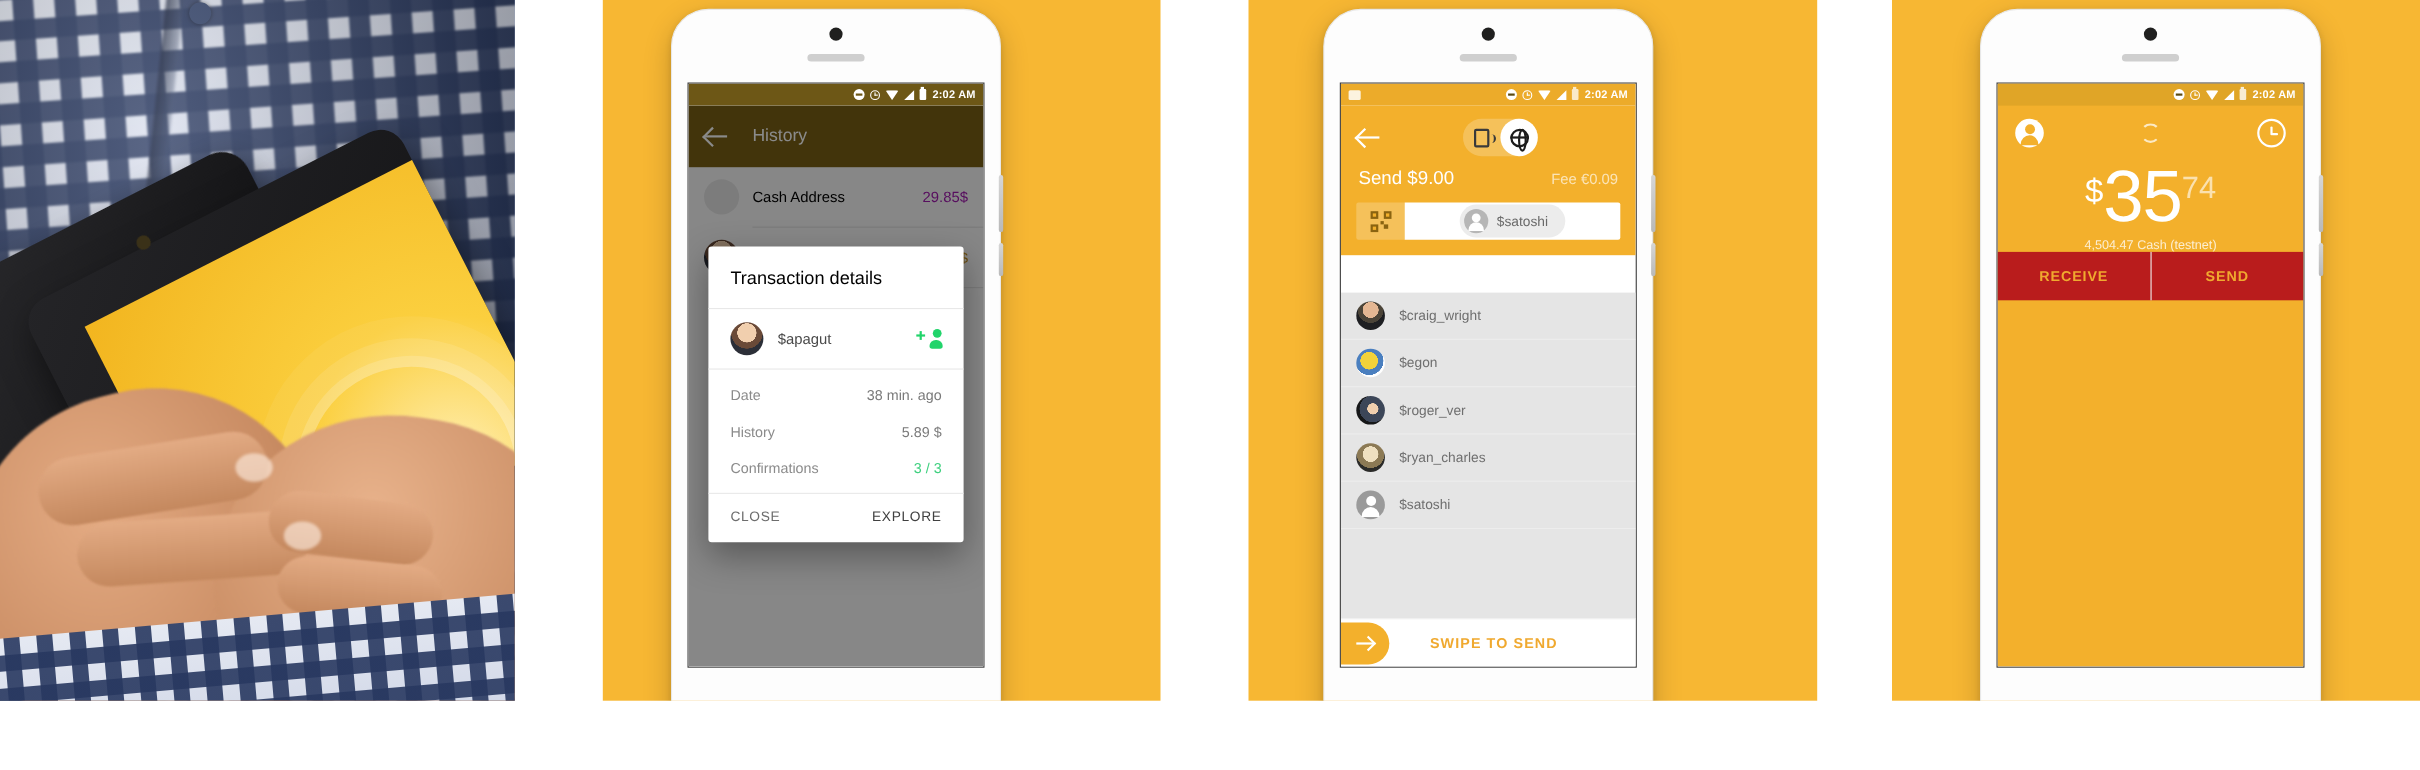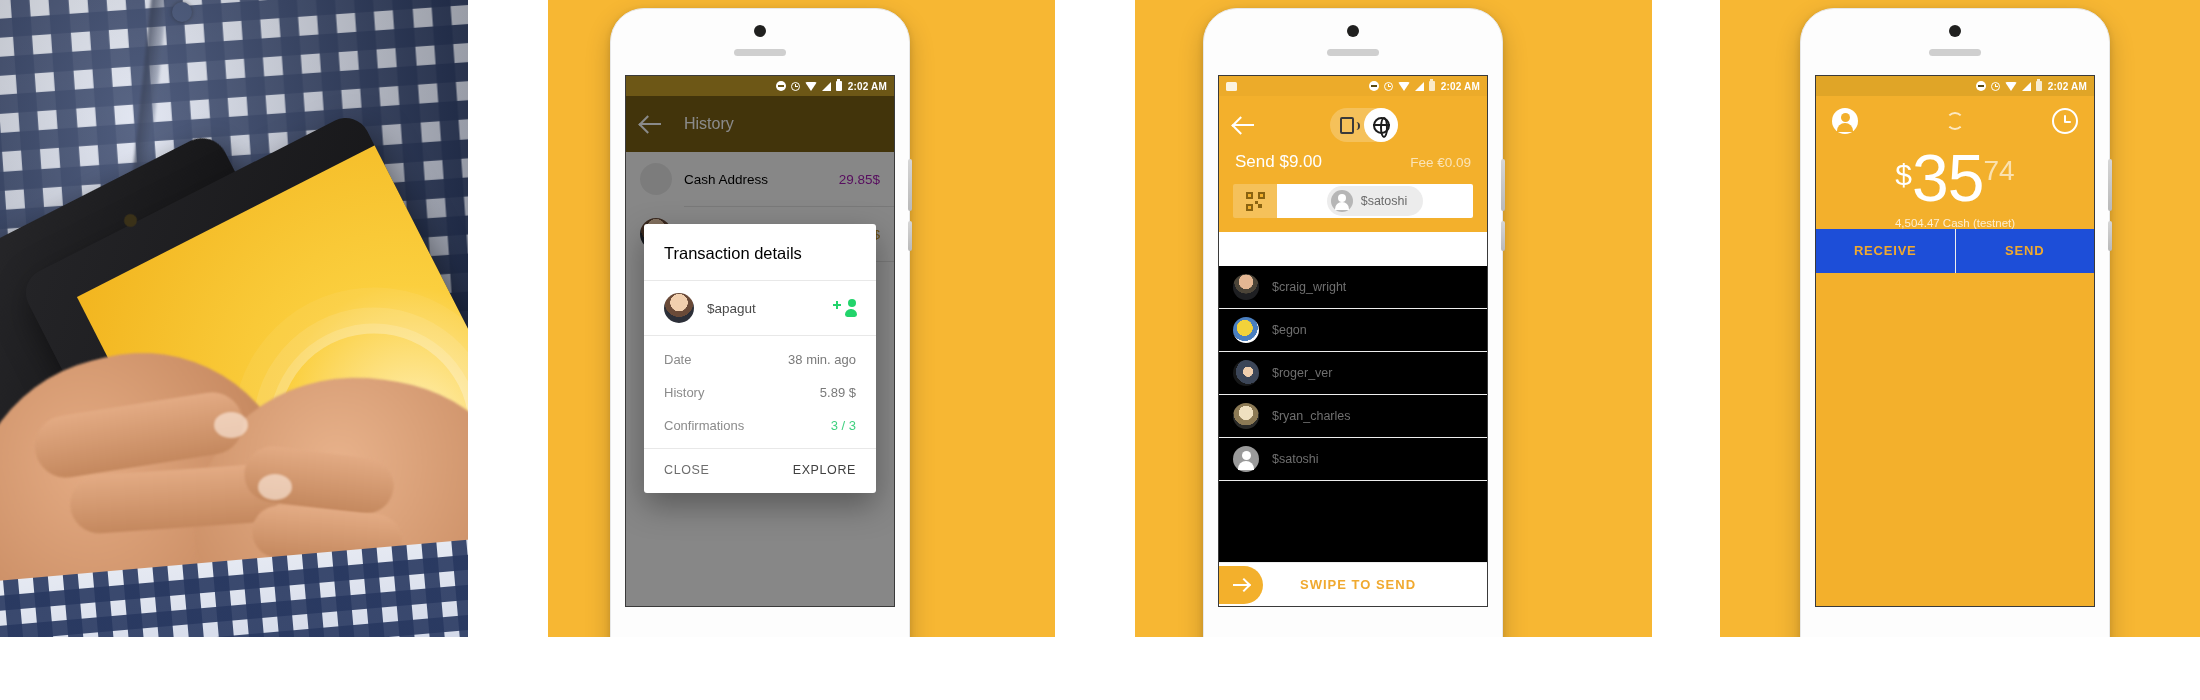--- a/index.html
+++ b/index.html
@@ -230,21 +230,21 @@
   .bal { display:inline-flex; align-items:flex-start; }
   .bal .cur { font-size:30px; line-height:1; margin-top:12px; font-weight:300; }
   .bal .big { font-size:66px; line-height:.92; font-weight:300; letter-spacing:-1px; }
   .bal .cents { font-size:28px; line-height:1; margin-top:9px; font-weight:300; color:rgba(255,255,255,.62); }
   .bal-sub { font-size:11.5px; color:rgba(255,255,255,.78); margin-top:8px; }
   .chart-wrap { position:relative; flex:1; overflow:hidden; }
   .chart-wrap svg { position:absolute; left:0; bottom:0; width:100%; height:100%; }
   .deposit { position:absolute; left:50%; transform:translateX(-50%); bottom:18px;
     background:rgba(255,255,255,.28); color:#fff; font-size:12.5px; font-weight:bold;
     padding:9px 22px; border-radius:18px; }
-  .p4-actions { display:flex; background:#1d4ed8; height:44px; }
+  .p4-actions { display:flex; background:#b91c1c; height:44px; }
   .p4-actions div { flex:1; display:flex; align-items:center; justify-content:center;
     font-size:13px; font-weight:bold; letter-spacing:.8px; color:#f0a92f; }
   .p4-actions .sep { flex:0 0 1px; background:#eee; }
 </style>
 </head>
 <body>
 
 <div class="strip">
 
   <div class="panel" id="panel-photo">
@@ -405,21 +405,21 @@
             </span>
             <span class="p3-field">
               <span class="chip">
                 <span class="cav"></span>
                 <span>$satoshi</span>
               </span>
             </span>
           </div>
         </div>
 
-        <div style="position:absolute;left:0;right:0;top:190px;bottom:44px;background:#000000;overflow:hidden;">
+        <div style="position:absolute;left:0;right:0;top:190px;bottom:44px;background:#e5e5e5;overflow:hidden;">
           <div class="c-row">
             <span class="c-av" style="background:radial-gradient(circle at 50% 30%, #e4b793 0 32%, #4b4438 33% 52%, #1e1f22 53%);"></span>
             <span class="cname">$craig_wright</span>
           </div>
           <div class="c-row">
             <span class="c-av" style="background:radial-gradient(circle at 45% 42%, #f2d23a 0 38%, #4a7fbf 39% 62%, #ffffff 63%);"></span>
             <span class="cname">$egon</span>
           </div>
           <div class="c-row">
             <span class="c-av" style="background:radial-gradient(circle at 58% 45%, #f0cfae 0 24%, #3c4658 25% 58%, #161718 59%);"></span>

